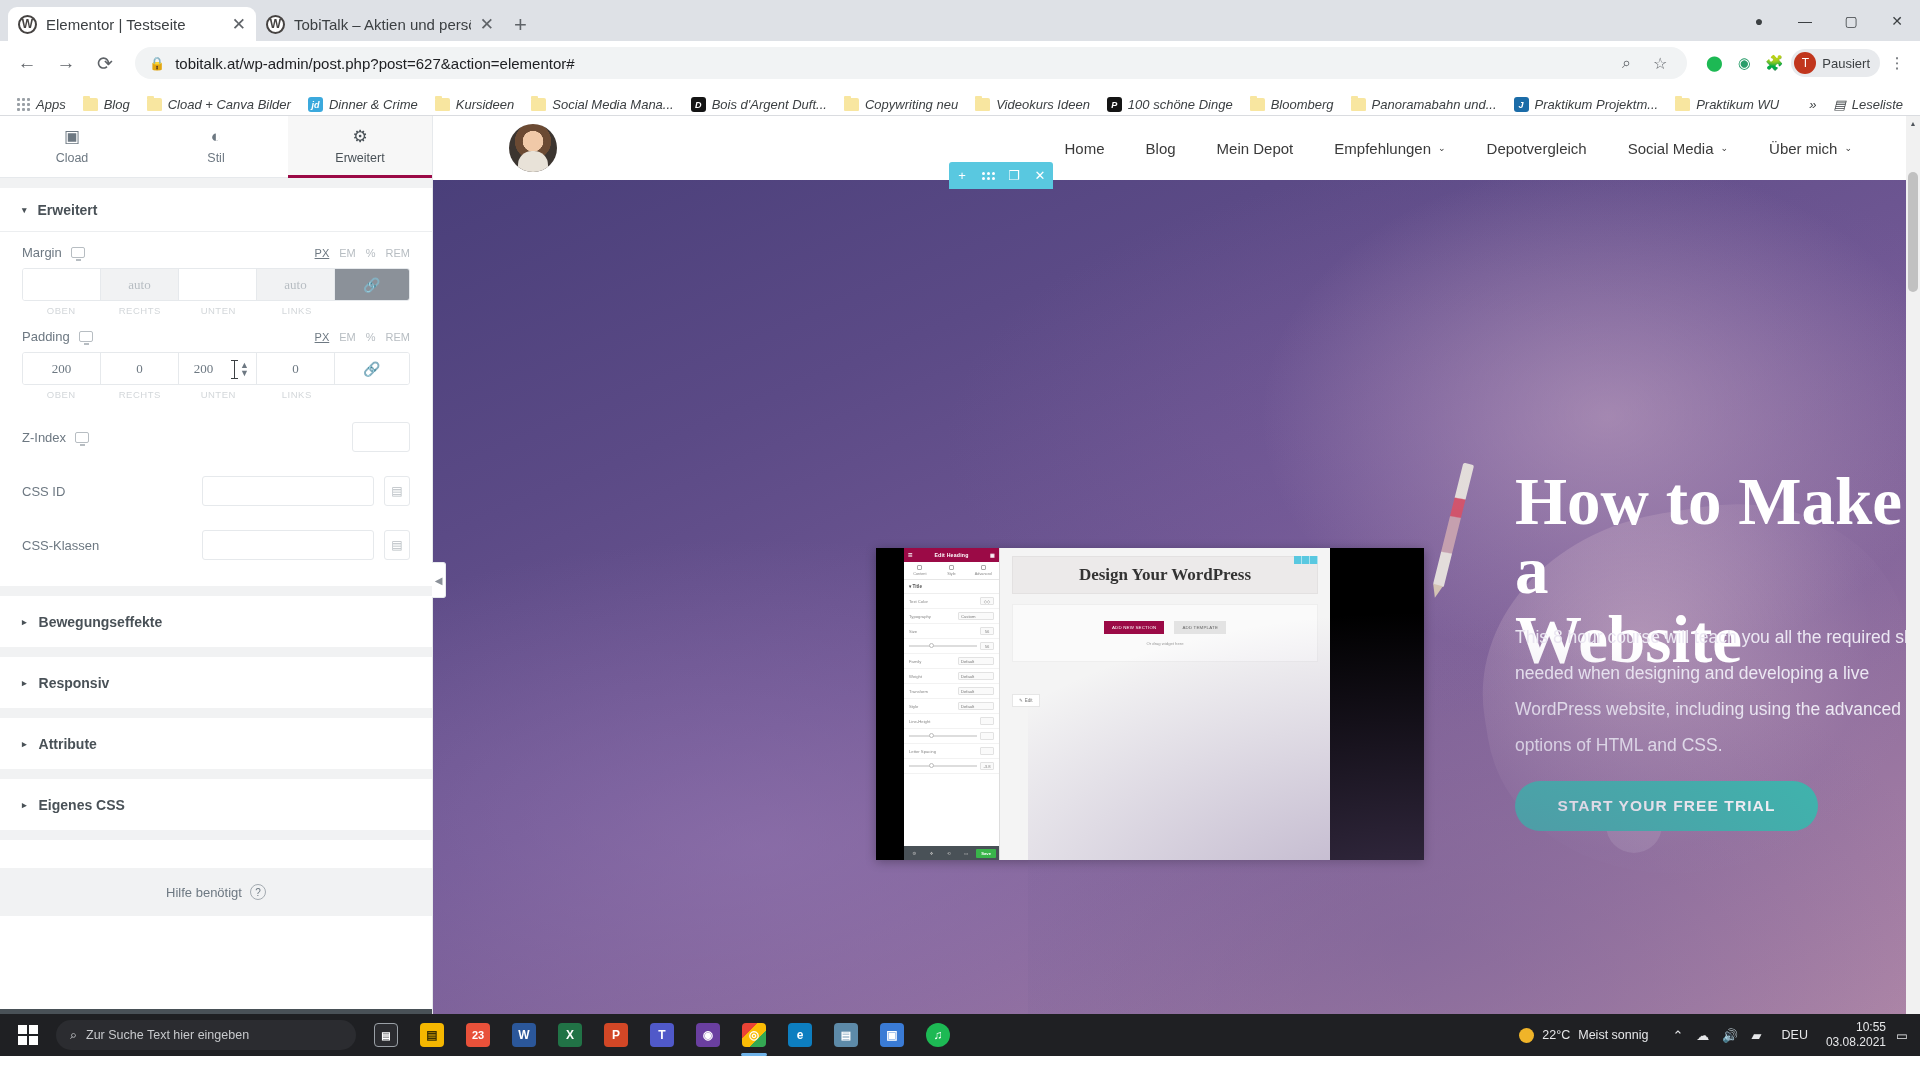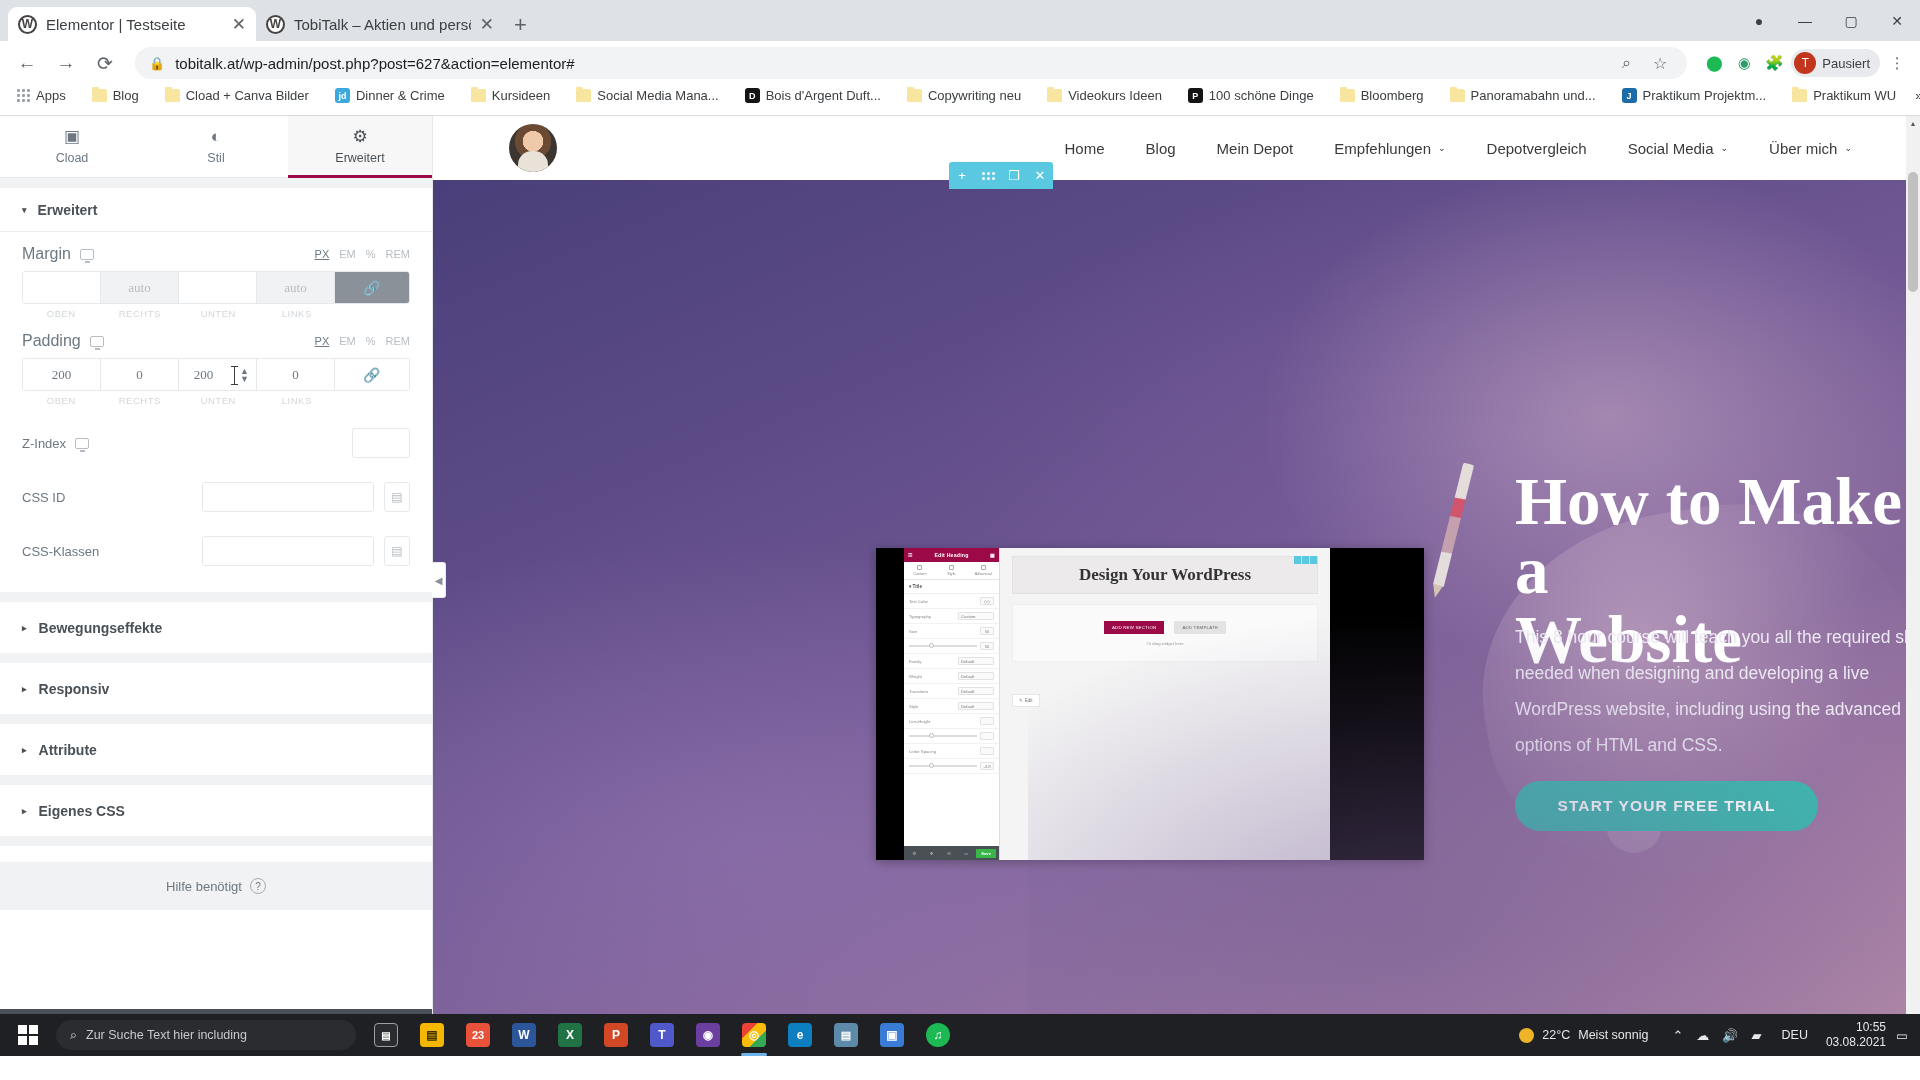--- a/index.html
+++ b/index.html
@@ -59,23 +59,24 @@
   .omni-right { display:flex; align-items:center; gap:4px; padding-left:6px;}
   .ext-ico { width:26px; height:26px; display:flex; align-items:center; justify-content:center; font-size:15px; color:#5f6368;}
   .avatar-pill {
     display:flex; align-items:center; gap:6px; background:#e8eaed; border-radius:14px;
     height:28px; padding: 0 10px 0 3px; font-size:13px; color:#3c4043;
   }
   .avatar-circ { width:22px; height:22px; border-radius:50%; background:#c1361d; color:#fff;
     font-size:12px; display:flex; align-items:center; justify-content:center;}
 
   .bookmarks {
-    height: 31px; background:#fff; display:flex; align-items:flex-start;
-    padding: 0 10px; gap: 12px; font-size:13px; color:#3c4043;
+    height: 31px; background:#fff; display:flex; align-items:flex-end;
+    padding: 0 10px; gap: 3px; font-size:13px; color:#3c4043;
     border-bottom:1px solid #dadce0;
+    font-style:italic;
   }
   .bm { display:flex; align-items:center; gap:6px; padding: 3px 7px; white-space:nowrap; }
   .bm-folder { width:15px; height:13px; background:#f8e6a0; border-radius:2px 2px 1px 1px; position:relative; flex:0 0 15px;}
   .bm-folder:after{content:"";position:absolute;left:0;top:-2px;width:7px;height:3px;background:#f8e6a0;border-radius:1px 1px 0 0;}
   .bm-sq { width:15px; height:15px; border-radius:3px; color:#fff; font-size:9px; font-weight:bold;
     display:flex; align-items:center; justify-content:center; flex:0 0 15px;}
   .bm-grid { display:grid; grid-template-columns:repeat(3,3px); grid-template-rows:repeat(3,3px); gap:2px; }
   .bm-grid i { background:#9aa0a6; width:3px; height:3px; border-radius:1px; display:block;}
   .bm-right { margin-left:auto; display:flex; align-items:center; gap:10px; }
 
@@ -105,21 +106,21 @@
   .panel-scroll { flex:1 1 auto; overflow:hidden; background:#fff; position:relative; }
   .sect-head {
     height: 44px; display:flex; align-items:center; gap:11px; padding: 0 22px;
     font-size:14px; font-weight:bold; color:#495157; border-bottom:1px solid #eceef0;
   }
   .sect-head .arw { font-size:9px; color:#495157; }
   .sect-divider { height: 10px; background:#f1f2f3; }
 
   .ctl { padding: 13px 22px 0; }
   .ctl-row { display:flex; align-items:center; justify-content:space-between; margin-bottom:8px; }
-  .ctl-label { font-size:16px; color:#6d7882; display:flex; align-items:center; gap:9px;}
+  .ctl-label { font-size:13px; color:#6d7882; display:flex; align-items:center; gap:9px;}
   .mon-ico { width:14px; height:11px; border:1.5px solid #b7bdc2; border-radius:2px; position:relative; display:inline-block;}
   .mon-ico:after{content:"";position:absolute;left:4px;bottom:-4px;width:5px;height:2px;background:#b7bdc2;}
   .units { display:flex; gap:10px; font-size:11px; color:#b7bdc2; }
   .units .u.active { color:#6d7882; text-decoration:underline; }
 
   .dims { display:flex; border:1px solid #e6e9ec; border-radius:3px; overflow:hidden; height:33px;}
   .dim { flex:1 1 0; border-right:1px solid #e6e9ec; position:relative; }
   .dim input {
     width:100%; height:100%; border:0; text-align:center; font-size:13px; color:#6d7882;
     background:#fff; font-family:Liberation Serif, serif; outline:none;
@@ -557,21 +558,21 @@
           <span class="arw">▸</span>
           <span>Attribute</span>
         </div>
         <div class="sect-divider"></div>
         <div class="acc">
           <span class="arw">▸</span>
           <span>Eigenes CSS</span>
         </div>
         <div class="sect-divider"></div>
 
-        <div class="help" style="margin-top:16px">
+        <div class="help" style="margin-top:28px">
           <span>Hilfe benötigt</span>
           <span class="q">?</span>
         </div>
       </div>
 
       <div class="panel-footer">
         <div class="pf-ico">⚙</div>
         <div class="pf-ico">❖</div>
         <div class="pf-ico">⟲</div>
         <div class="pf-ico">▭</div>
@@ -764,21 +765,21 @@
     <div class="tb-start">
       <span class="tb-win">
           <i></i>
           <i></i>
           <i></i>
           <i></i>
         </span>
     </div>
     <div class="tb-search">
       <span>⌕</span>
-      <span>Zur Suche Text hier including</span>
+      <span>Zur Suche Text hier eingeben</span>
     </div>
     <div class="tb-apps">
       <div class="tb-app">
           <span class="tb-ico" style="background:#2b2c30;border:1.5px solid #9aa0a6;font-size:10px">▤</span>
         </div>
       <div class="tb-app">
           <span class="tb-ico" style="background:#f5b700;color:#3a3000">▤</span>
         </div>
       <div class="tb-app">
           <span class="tb-ico" style="background:#e8513a;font-size:11px">23</span>

